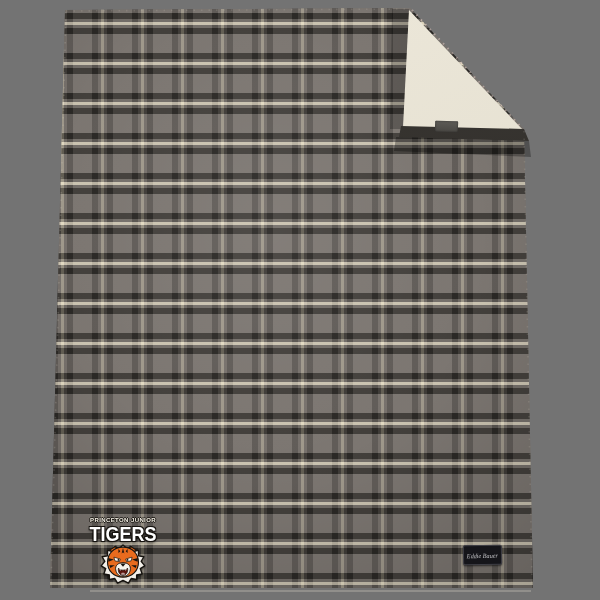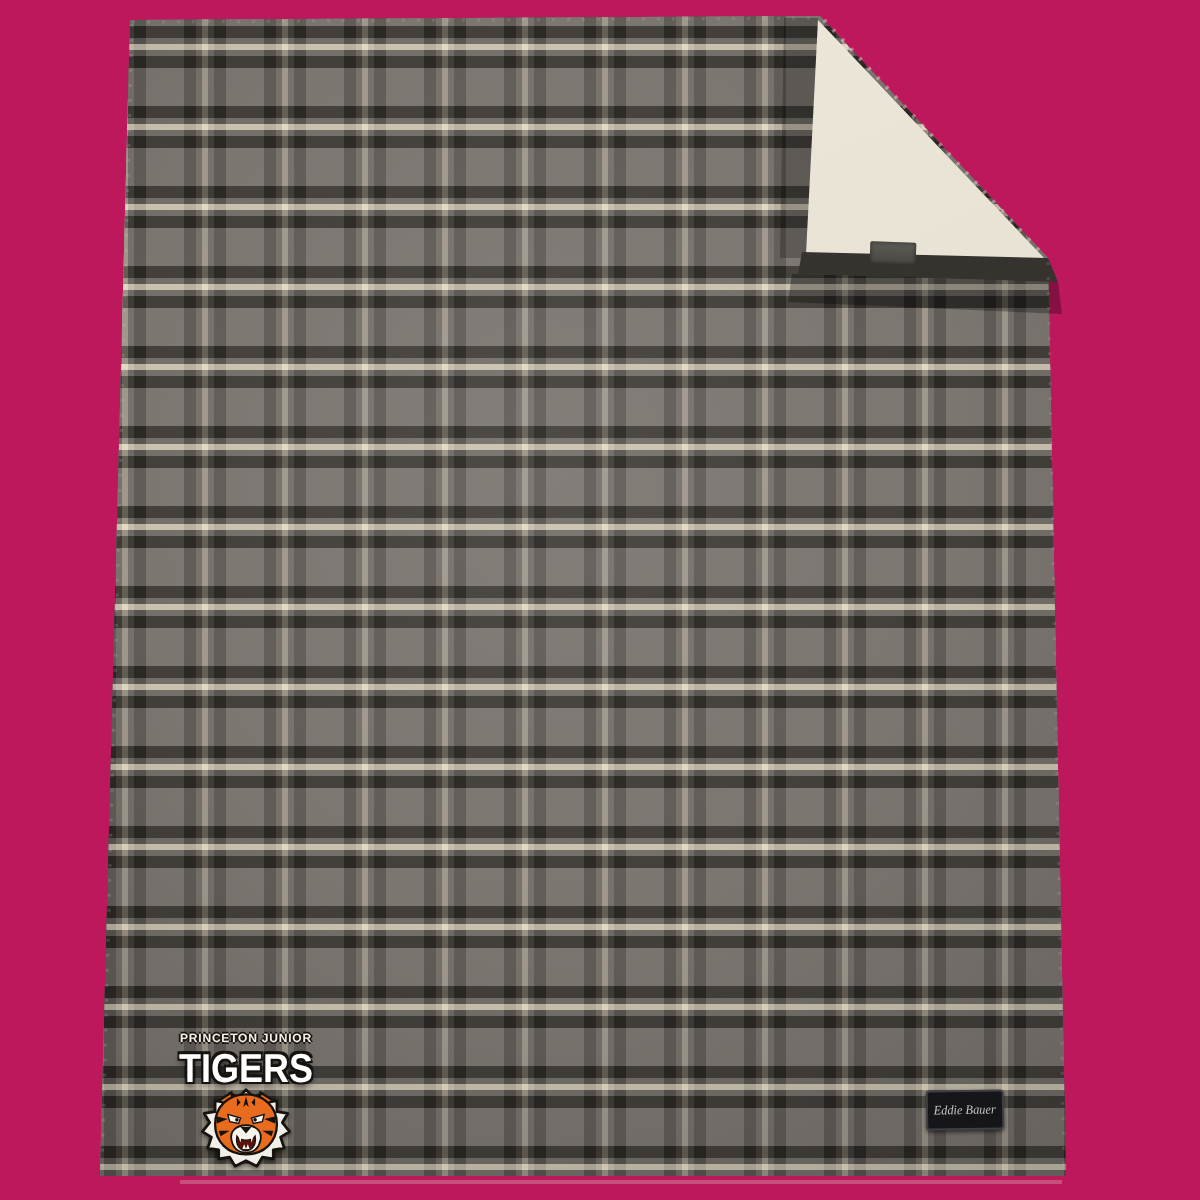--- a/index.html
+++ b/index.html
@@ -1,17 +1,17 @@
 <!DOCTYPE html>
 <html><head>
 <meta charset="utf-8">
 <style>
   html,body{margin:0;padding:0;background:#000;}
   #stage{
-    position:relative;width:600px;height:600px;background:#be185d;overflow:hidden;
+    position:relative;width:600px;height:600px;background:#737373;overflow:hidden;
     font-family:"Liberation Sans", sans-serif;
   }
   
   .blanket-clip{
     position:absolute;inset:0;
     clip-path:polygon(65px 10px, 410px 8px, 524px 129px, 533px 588px, 50px 588px);
   }
   .plaid{
     position:absolute;inset:0;
     background-color:#6f6a65;

